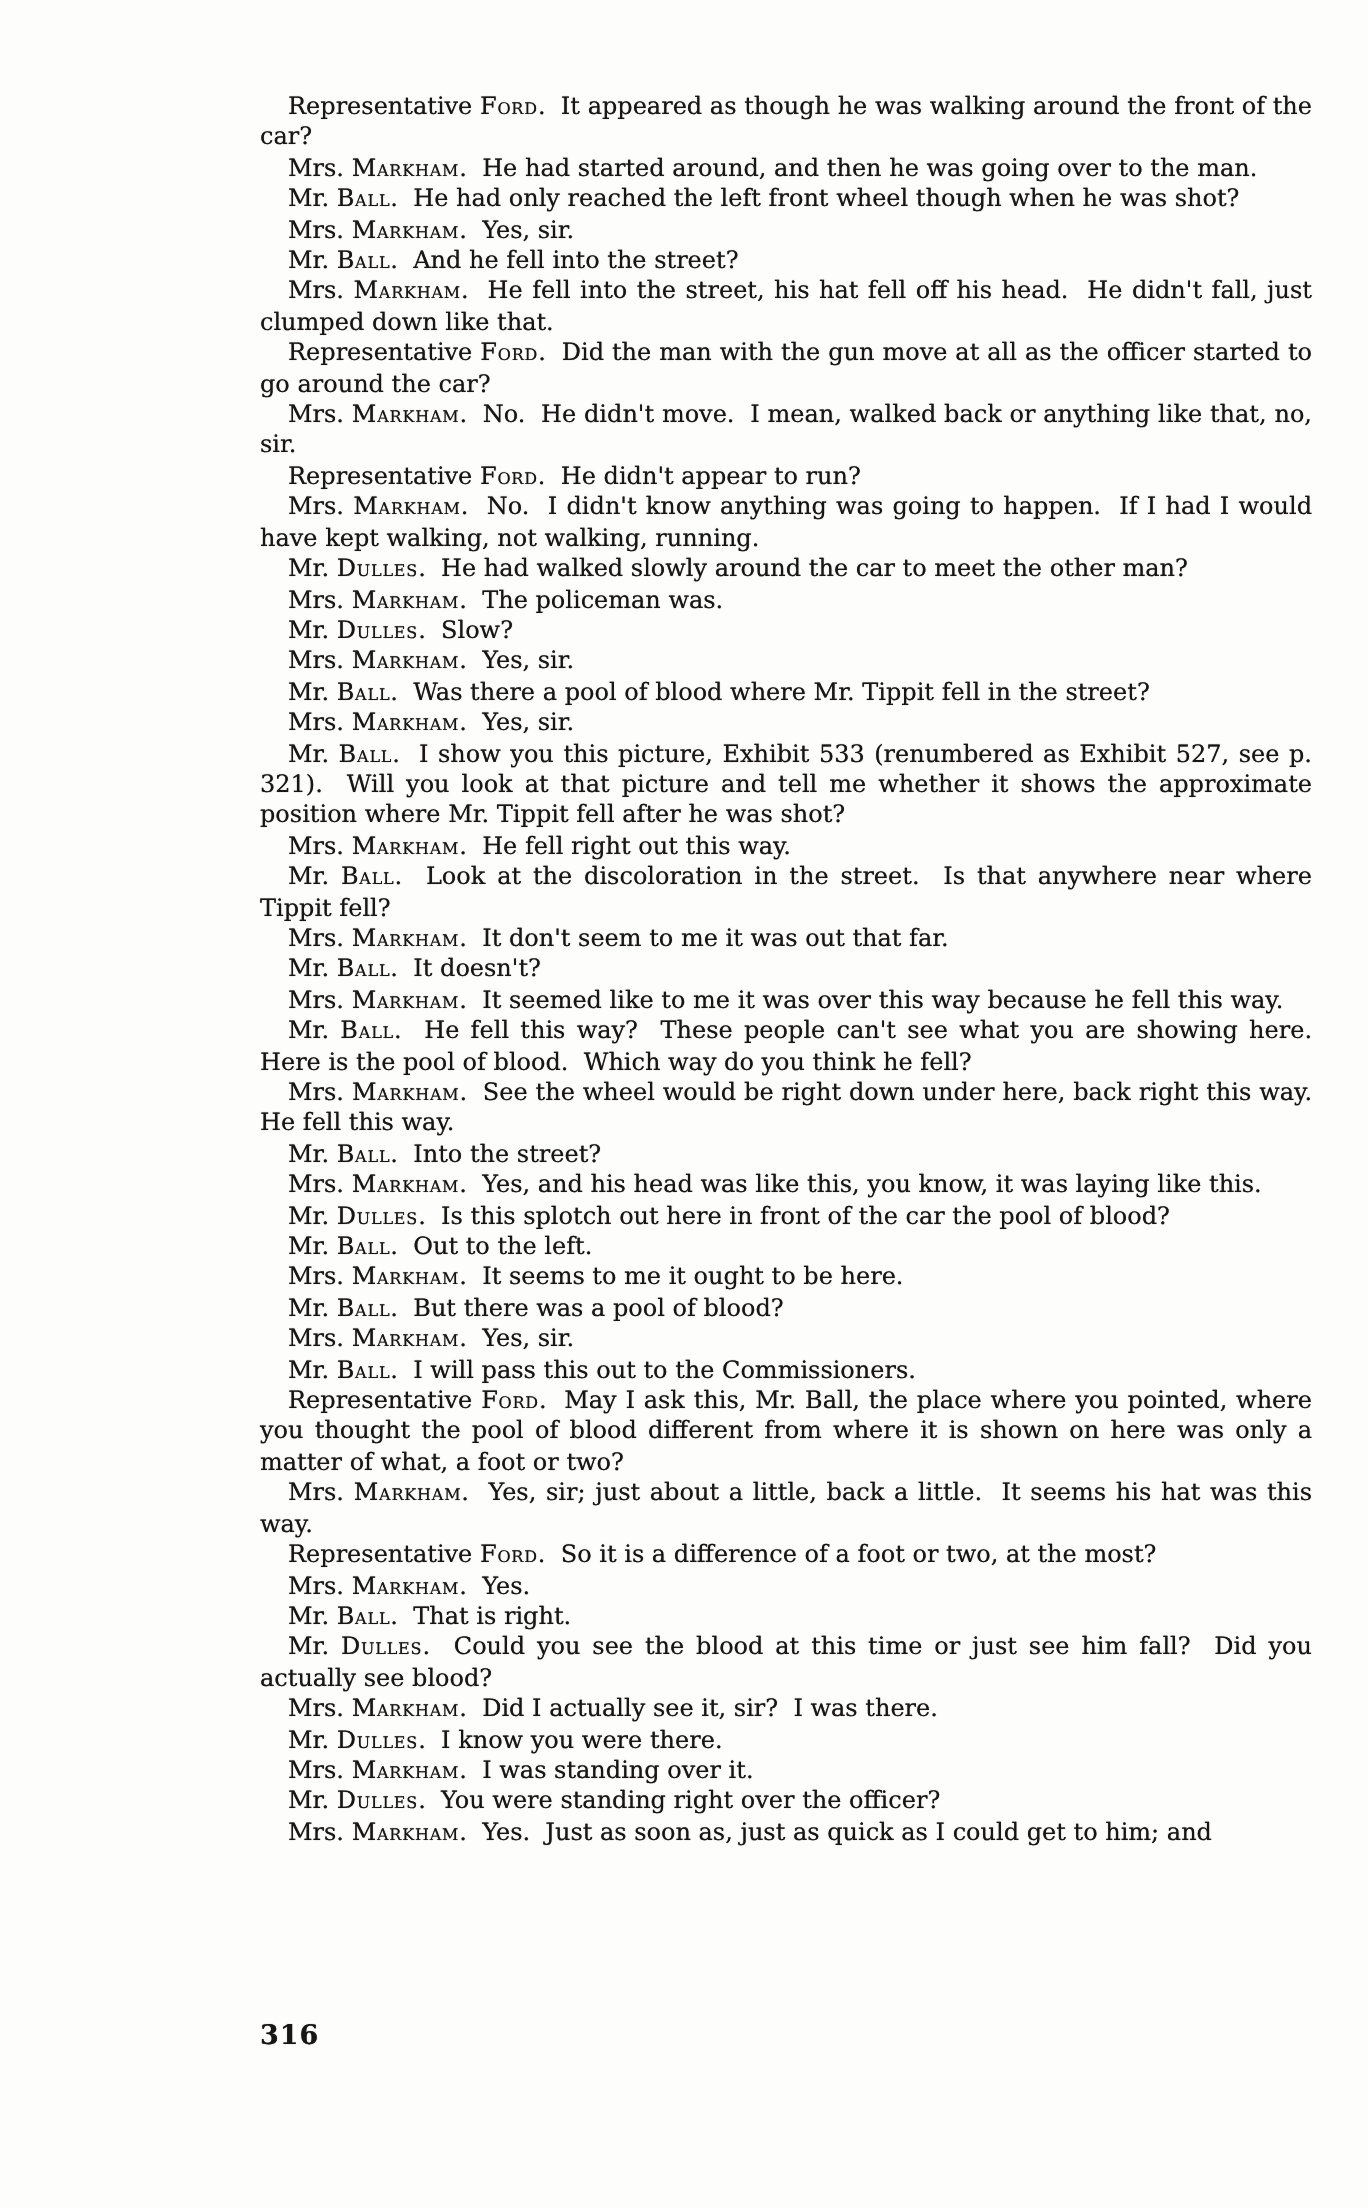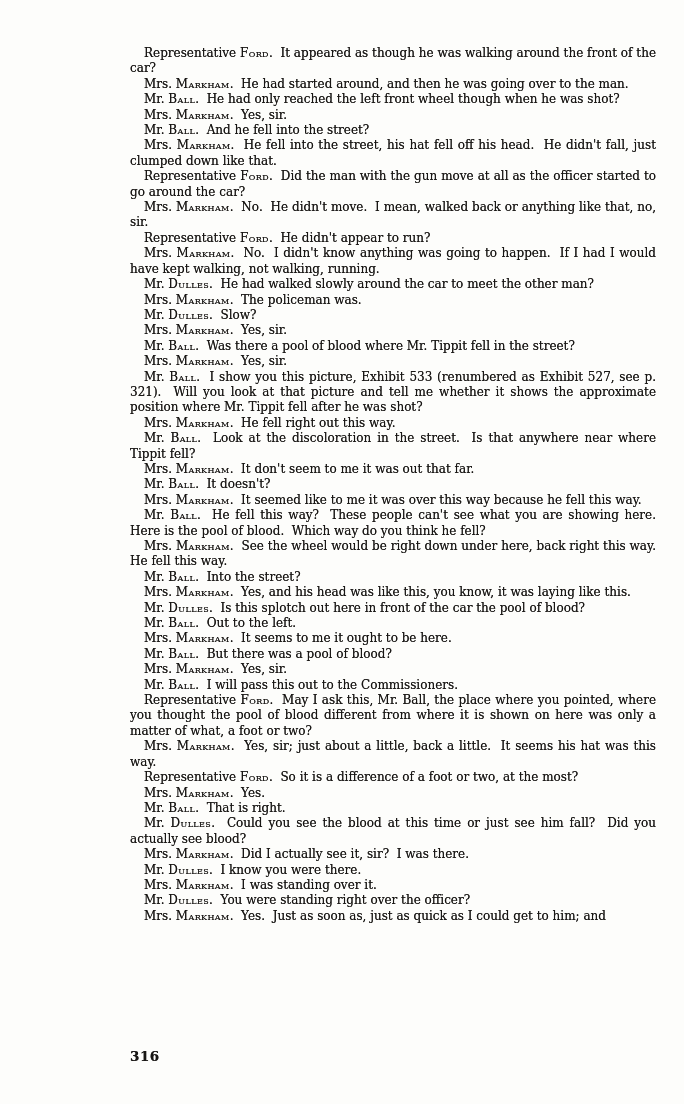--- a/index.html
+++ b/index.html
@@ -32,21 +32,21 @@
     margin: 0;
     text-indent: 14px;
   }
   .speaker .sc {
     font-variant: small-caps;
     letter-spacing: 0.4px;
   }
   .page-number {
     position: absolute;
     left: 130px;
-    top: 1048px;
+    top: 1010px;
     font-size: 13.5px;
     font-weight: bold;
     letter-spacing: 0.5px;
     text-shadow: 0 0 0.4px rgba(20, 18, 16, 0.75);
   }
 </style>
 </head>
 <body>
 
 <div class="page">

